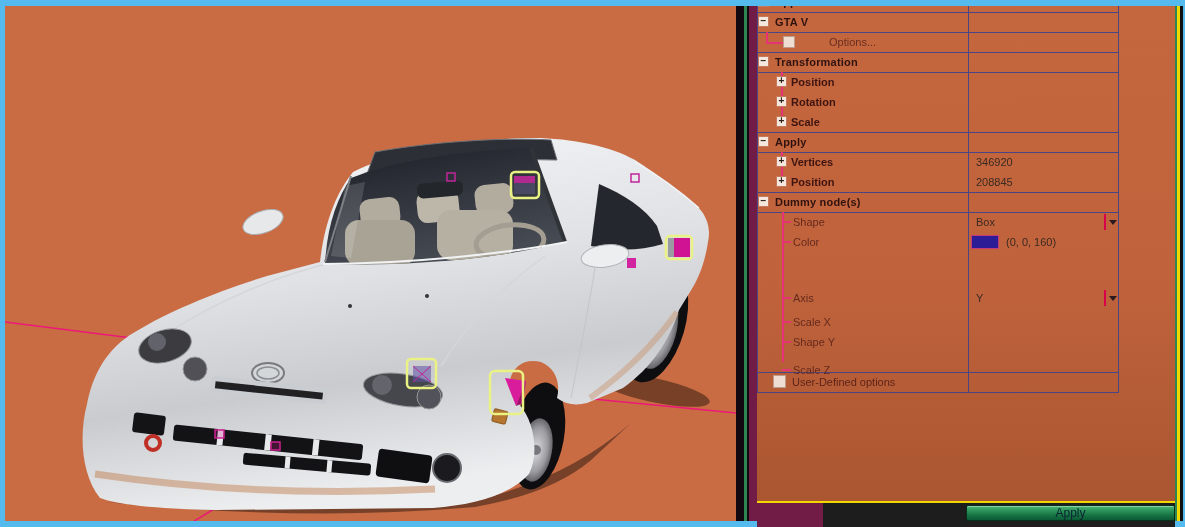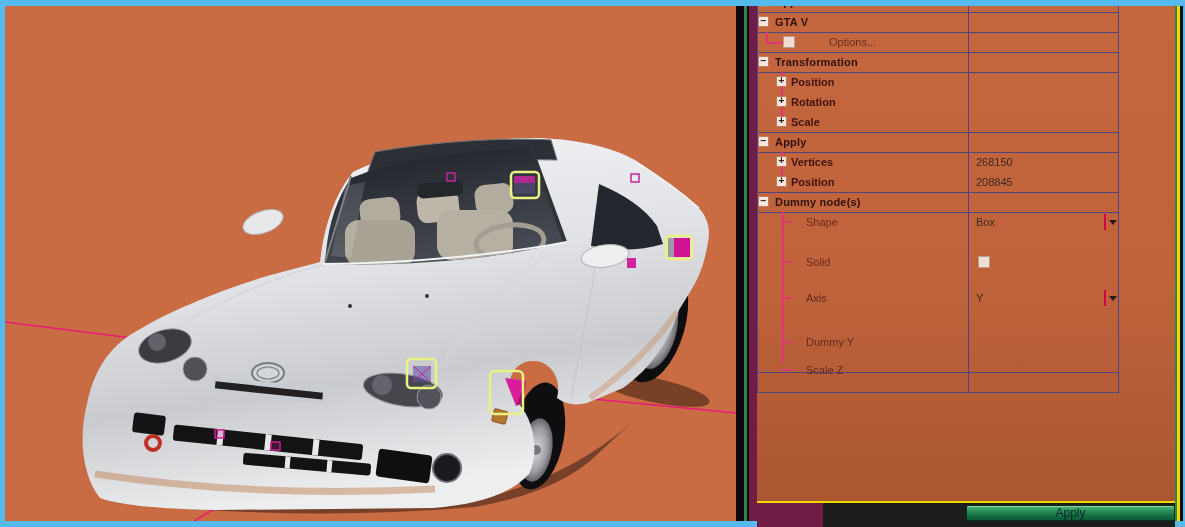--- a/index.html
+++ b/index.html
@@ -18,21 +18,21 @@
   .rightstrips{position:absolute;left:1175px;top:6px;width:8px;height:515px;background:#111;}
   .rightstrips .g{position:absolute;left:0;top:0;width:2px;height:100%;background:#2e8752;}
   .rightstrips .y{position:absolute;left:2px;top:0;width:3px;height:100%;background:#f2d800;}
   
   .ptable{position:absolute;left:0;top:0;width:362px;height:495px;overflow:hidden;}
   .vline{position:absolute;top:0;width:1px;height:386px;background:#4a4585;}
   .hline{position:absolute;left:0;width:362px;height:1px;background:#4a4585;}
   .row{position:absolute;left:0;width:362px;height:20px;font-size:11px;line-height:20px;}
   .lbl-section{position:absolute;left:18px;font-weight:bold;color:#2f1210;letter-spacing:.2px;}
   .lbl-boldchild{position:absolute;left:34px;font-weight:bold;color:#3f1410;}
-  .lbl-child{position:absolute;left:36px;color:#662a1e;margin-left:13px;}
+  .lbl-child{position:absolute;left:36px;color:#662a1e;}
   .lbl-opt{position:absolute;left:48px;color:#6b2d20;margin-left:24px;}
   .lbl-udo{position:absolute;left:35px;color:#5e241a;}
   .box{position:absolute;width:11px;height:11px;top:4px;background:#f4e8de;border:1px solid #c4795c;
        box-sizing:border-box;font-size:10px;line-height:8px;text-align:center;color:#30201a;font-weight:bold;}
   .box.minus{left:1px;}
   .box.plus{left:19px;}
   .cb{position:absolute;width:12px;height:12px;top:4px;background:#eeded3;border:1px solid #bf9c89;box-sizing:border-box;}
   .cb.opt{left:26px;}
   .cb.val{left:221px;}
   .cb.udo{left:16px;top:3px;width:13px;height:13px;}
@@ -264,57 +264,66 @@
         <span class="box plus">+</span>
         <span class="lbl-boldchild">Scale</span>
       </div>
       <div class="row" style="top:126px">
         <span class="box minus">−</span>
         <span class="lbl-section">Apply</span>
       </div>
       <div class="row" style="top:146px">
         <span class="box plus">+</span>
         <span class="lbl-boldchild">Vertices</span>
-        <span class="val">268150</span>
+        <span class="val">346920</span>
       </div>
       <div class="row" style="top:166px">
         <span class="box plus">+</span>
         <span class="lbl-boldchild">Position</span>
         <span class="val">208845</span>
       </div>
       <div class="row" style="top:186px">
         <span class="box minus">−</span>
         <span class="lbl-section">Dummy node(s)</span>
       </div>
       <div class="row" style="top:206px">
         <span class="tick"></span>
         <span class="lbl-child">Shape</span>
         <span class="val">Box</span>
         <span class="dd-line"></span>
         <span class="dd-arrow"></span>
       </div>
-      <div class="row" style="top:246px">
-        <span class="tick"></span>
-        <span class="lbl-child">Solid</span>
-        <span class="cb val"></span>
+      <div class="row" style="top:226px">
+        <span class="tick"></span>
+        <span class="lbl-child">Color</span>
+        <span class="swatch" style="background: rgb(44, 29, 150);"></span>
+        <span class="swatch-txt">(0, 0, 160)</span>
       </div>
       <div class="row" style="top:282px">
         <span class="tick"></span>
         <span class="lbl-child">Axis</span>
         <span class="val">Y</span>
         <span class="dd-line"></span>
         <span class="dd-arrow"></span>
       </div>
+      <div class="row" style="top:306px">
+        <span class="tick"></span>
+        <span class="lbl-child">Scale X</span>
+      </div>
       <div class="row" style="top:326px">
         <span class="tick"></span>
-        <span class="lbl-child">Dummy Y</span>
+        <span class="lbl-child">Shape Y</span>
       </div>
       <div class="row" style="top:354px">
         <span class="tick"></span>
         <span class="lbl-child">Scale Z</span>
+      </div>
+      <div class="row" style="top:366px">
+        <span class="cb udo"></span>
+        <span class="lbl-udo">User-Defined options</span>
       </div>
     </div>
   </div>
 
   <div class="rightstrips">
     <div class="g"></div>
     <div class="y"></div>
   </div>
 
   <div class="bottombar">

